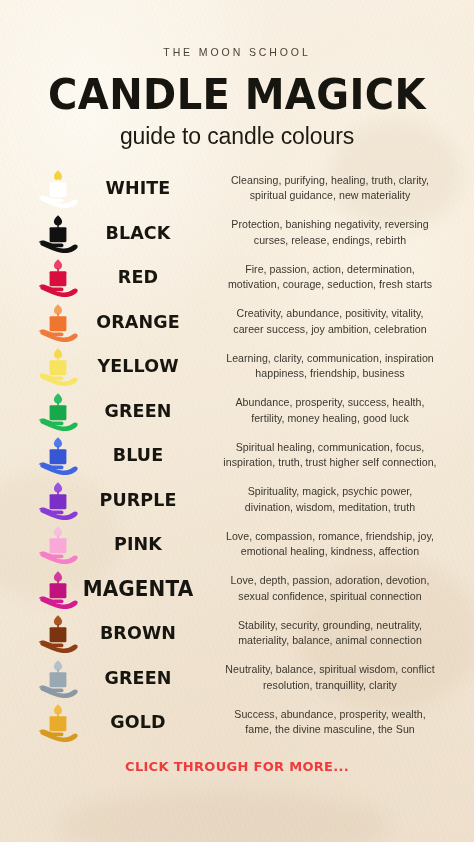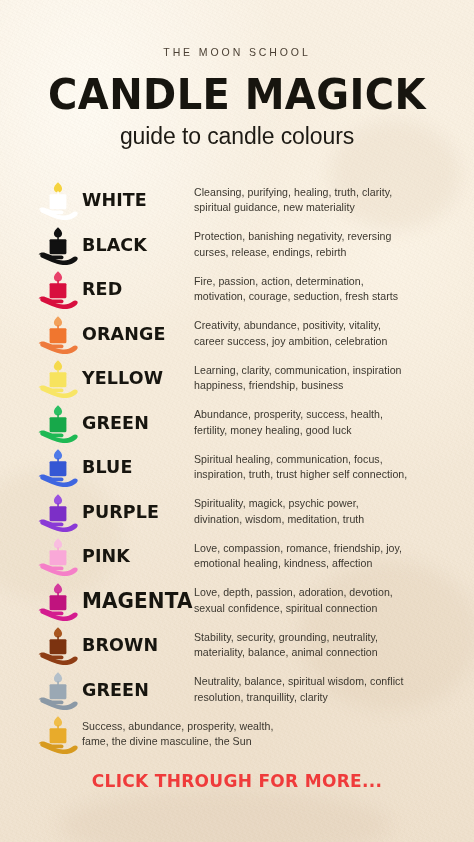--- a/index.html
+++ b/index.html
@@ -74,22 +74,23 @@
     text-align: center;
     font-size: 23px;
     color: #1d1a14;
     margin-top: 9px;
     letter-spacing: -0.1px;
     font-family: "Liberation Sans", sans-serif;
   }
 
   
   .list {
-    margin-top: 28px;
+    margin-top: 16px;
     padding: 0 8px 0 34px;
+    text-align: center;
   }
   .row {
     display: flex;
     align-items: center;
     height: 44.5px;
   }
   .icon-wrap {
     width: 48px;
     flex: 0 0 48px;
     display: flex;
@@ -119,21 +120,21 @@
     letter-spacing: 0.05px;
   }
   .desc .l { display: block; }
 
   
   .cta {
     text-align: center;
     margin-top: 14px;
     font-family: "DejaVu Sans", sans-serif;
     font-weight: 700;
-    font-size: 17px;
+    font-size: 13px;
     letter-spacing: 0.3px;
     color: #ef3b3b;
   }
 </style>
 </head>
 <body>
 
 <div class="poster">
   <div class="grain"></div>
   <div class="smudge a"></div>
@@ -342,20 +343,21 @@
         <div class="row">
           <div class="icon-wrap">
             <svg width="44" height="40" viewBox="0 0 44 40" xmlns="http://www.w3.org/2000/svg">
               <path d="M22 2.2c-2.6 2.4-4.1 4.4-4.1 6.4 0 2.4 1.9 4.0 4.1 4.0s4.1-1.6 4.1-4.0c0-2.0-1.5-4.0-4.1-6.4z" fill="#f0bd49"></path>
               <rect x="21.3" y="11.4" width="1.5" height="3.6" fill="#e8ab2b"></rect>
               <rect x="13.6" y="14.6" width="16.8" height="14.6" rx="1.1" fill="#e8ab2b"></rect>
               <rect x="13.6" y="14.6" width="16.8" height="2.0" rx="1.0" fill="#e8ab2b"></rect>
               <path d="M2.6 29.4c1.6-1.9 4.4-2.3 6.6-1.4l7.0 2.6h9.1c1.3 0 2.2.8 2.2 1.8s-.9 1.8-2.2 1.8h-6.0c2.4.5 4.9 1.0 7.4 1.2 3.9.3 7.0-.7 9.9-2.9 1.5-1.2 3.3-1.4 4.4-.4 1.1 1.0.9 2.6-.6 3.9-3.7 3.2-8.2 4.5-13.6 4.0-4.0-.4-7.9-1.6-11.6-3.2l-8.6-3.7c-2.1-.9-2.9-2.3-2.0-3.7z" fill="#d79a1f"></path>
             </svg>
           </div>
+          <div class="color-name">GOLD</div>
           <div class="desc">
             <span class="l">Success, abundance, prosperity, wealth,</span>
             <span class="l">fame, the divine masculine, the Sun</span>
           </div>
         </div>
       </div>
 
     <div class="cta">CLICK THROUGH FOR MORE...</div>
   </div>
 </div>

